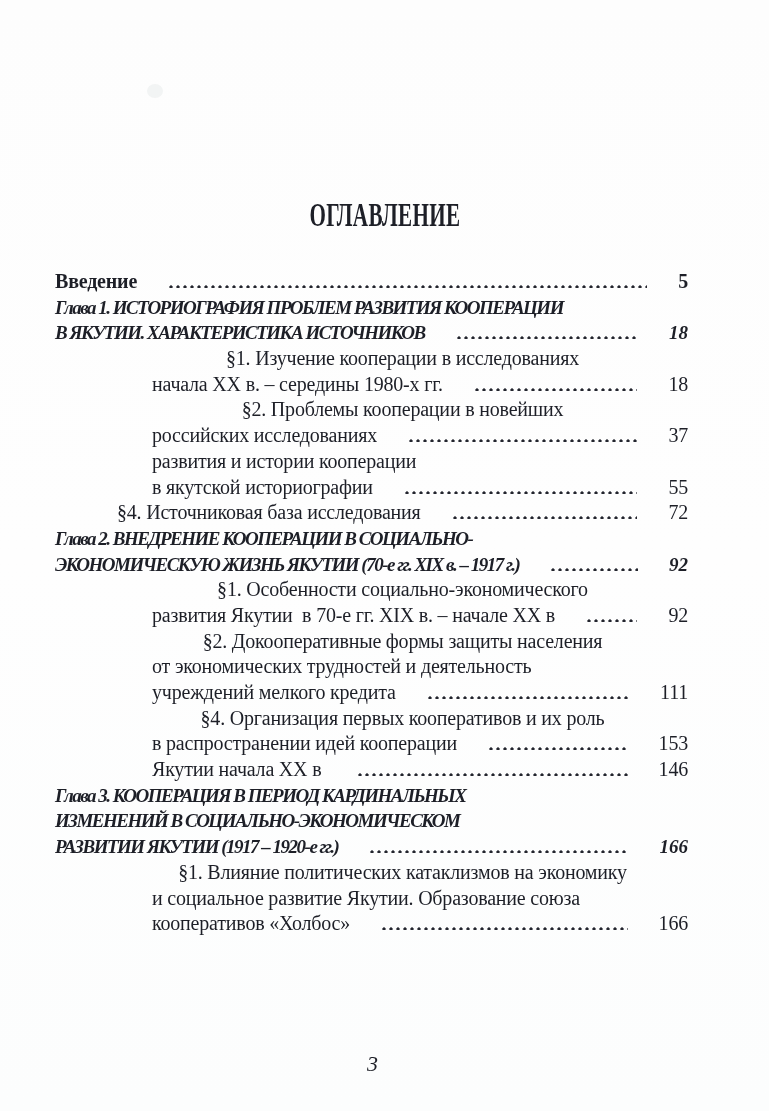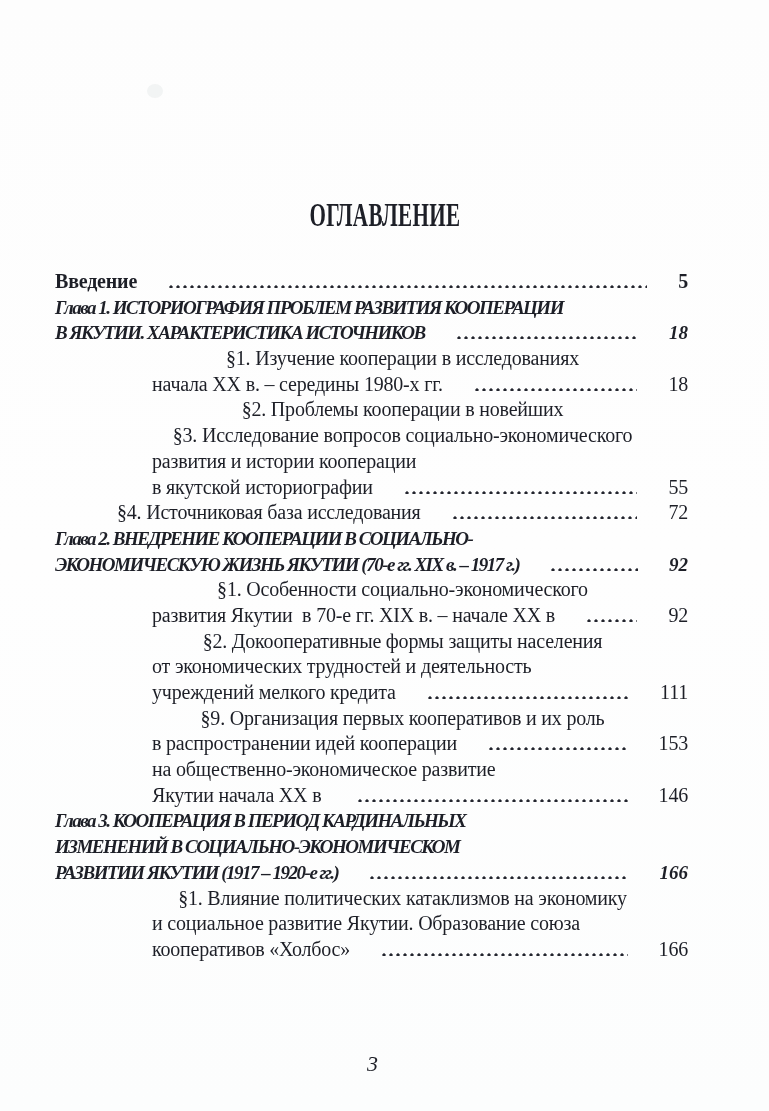--- a/index.html
+++ b/index.html
@@ -67,34 +67,33 @@
     <span>ОГЛАВЛЕНИЕ</span>
   </h1>
 
   <div class="toc" id="toc">
       <div class="row ind0 b"><span class="txt">Введение</span><span class="dots"></span><span class="page">5</span></div>
       <div class="row ind0 b caps"><span class="txt">Глава 1. ИСТОРИОГРАФИЯ ПРОБЛЕМ РАЗВИТИЯ КООПЕРАЦИИ</span></div>
       <div class="row ind0 b caps"><span class="txt">В ЯКУТИИ. ХАРАКТЕРИСТИКА ИСТОЧНИКОВ</span><span class="dots"></span><span class="page">18</span></div>
       <div class="row ind1"><span class="txt">§1. Изучение кооперации в исследованиях</span></div>
       <div class="row ind2"><span class="txt">начала XX в. – середины 1980-х гг.</span><span class="dots"></span><span class="page">18</span></div>
       <div class="row ind1"><span class="txt">§2. Проблемы кооперации в новейших</span></div>
-      <div class="row ind1"><span class="txt">§3. Исследование вопросов социально-экономического</span></div>
+      <div class="row ind2"><span class="txt">российских исследованиях</span><span class="dots"></span><span class="page">37</span></div>
       <div class="row ind2"><span class="txt">развития и истории кооперации</span></div>
       <div class="row ind2"><span class="txt">в якутской историографии</span><span class="dots"></span><span class="page">55</span></div>
       <div class="row ind1"><span class="txt">§4. Источниковая база исследования</span><span class="dots"></span><span class="page">72</span></div>
       <div class="row ind0 b caps"><span class="txt">Глава 2. ВНЕДРЕНИЕ КООПЕРАЦИИ В СОЦИАЛЬНО-</span></div>
       <div class="row ind0 b caps"><span class="txt">ЭКОНОМИЧЕСКУЮ ЖИЗНЬ ЯКУТИИ (70-е гг. XIX в. – 1917 г.)</span><span class="dots"></span><span class="page">92</span></div>
       <div class="row ind1"><span class="txt">§1. Особенности социально-экономического</span></div>
       <div class="row ind2"><span class="txt">развития Якутии  в 70-е гг. XIX в. – начале XX в</span><span class="dots"></span><span class="page">92</span></div>
       <div class="row ind1"><span class="txt">§2. Докооперативные формы защиты населения</span></div>
       <div class="row ind2"><span class="txt">от экономических трудностей и деятельность</span></div>
       <div class="row ind2"><span class="txt">учреждений мелкого кредита</span><span class="dots"></span><span class="page">111</span></div>
-      <div class="row ind1"><span class="txt">§9. Организация первых кооперативов и их роль</span></div>
+      <div class="row ind1"><span class="txt">§4. Организация первых кооперативов и их роль</span></div>
       <div class="row ind2"><span class="txt">в распространении идей кооперации</span><span class="dots"></span><span class="page">153</span></div>
-      <div class="row ind2"><span class="txt">на общественно-экономическое развитие</span></div>
       <div class="row ind2"><span class="txt">Якутии начала XX в </span><span class="dots"></span><span class="page">146</span></div>
       <div class="row ind0 b caps"><span class="txt">Глава 3. КООПЕРАЦИЯ В ПЕРИОД КАРДИНАЛЬНЫХ</span></div>
       <div class="row ind0 b caps"><span class="txt">ИЗМЕНЕНИЙ В СОЦИАЛЬНО-ЭКОНОМИЧЕСКОМ</span></div>
       <div class="row ind0 b caps"><span class="txt">РАЗВИТИИ ЯКУТИИ (1917 – 1920-е гг.)</span><span class="dots"></span><span class="page">166</span></div>
       <div class="row ind1"><span class="txt">§1. Влияние политических катаклизмов на экономику</span></div>
       <div class="row ind2"><span class="txt">и социальное развитие Якутии. Образование союза</span></div>
       <div class="row ind2"><span class="txt">кооперативов «Холбос»</span><span class="dots"></span><span class="page">166</span></div>
     </div>
 
   <div class="folio">

